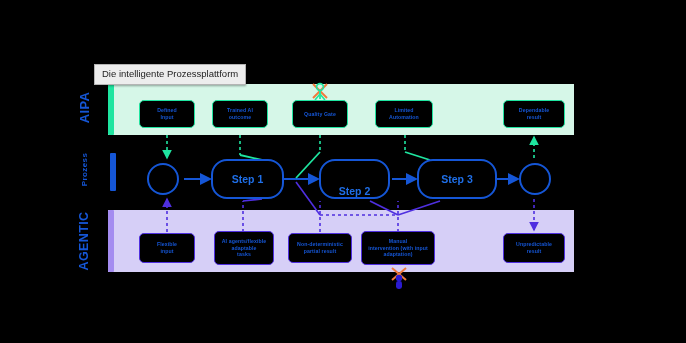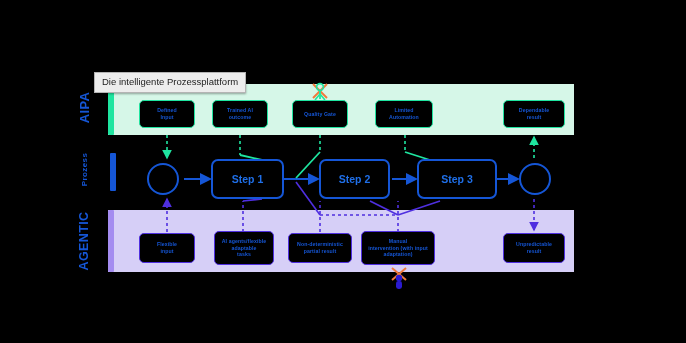--- a/index.html
+++ b/index.html
@@ -12,21 +12,21 @@
     position: relative;
     width: 686px;
     height: 343px;
     background: #000000;
     overflow: hidden;
   }
 
   
   .tooltip {
     position: absolute;
-    left: 94px; top: 72px;
+    left: 94px; top: 64px;
     background: #ededed;
     border: 1px solid #b4b4b4;
     color: #1c1c1c;
     font-size: 9.5px;
     line-height: 12px;
     padding: 3px 7px 4px 7px;
     white-space: nowrap;
     box-shadow: 0 1px 2px rgba(0,0,0,0.35);
     z-index: 40;
   }
@@ -96,21 +96,21 @@
   .nodebox.aipa    { border: 1.6px solid #1fe5a0; }
   .nodebox.agentic { border: 1.6px solid #4f2fe0; }
 
   
   .step {
     position: absolute;
     top: 159px;
     height: 40px;
     background: #000000;
     border: 2.2px solid #1556d6;
-    border-radius: 7px;
+    border-radius: 16px;
     display: flex;
     align-items: center;
     justify-content: center;
     color: #1f6fe8;
     font-weight: bold;
     font-size: 10.5px;
     z-index: 14;
   }
 
   
@@ -232,21 +232,21 @@
       <span>Dependable</span><br>
       <span>result</span>
     </span>
   </div>
 
   <div class="circle" style="left:147px;"></div>
 
   <div class="step" style="left:211px; width:73px;">
     <span>Step 1</span>
   </div>
-  <div class="step" style="left:319px; width:71px;">
+  <div class="step" style="left:319px; width:71px;align-items:flex-end;">
     <span>Step 2</span>
   </div>
   <div class="step" style="left:417px; width:80px;">
     <span>Step 3</span>
   </div>
 
   <div class="circle" style="left:519px;"></div>
 
   <div class="nodebox agentic" style="left:139px; top:233px; width:56px; height:30px;">
     <span>

